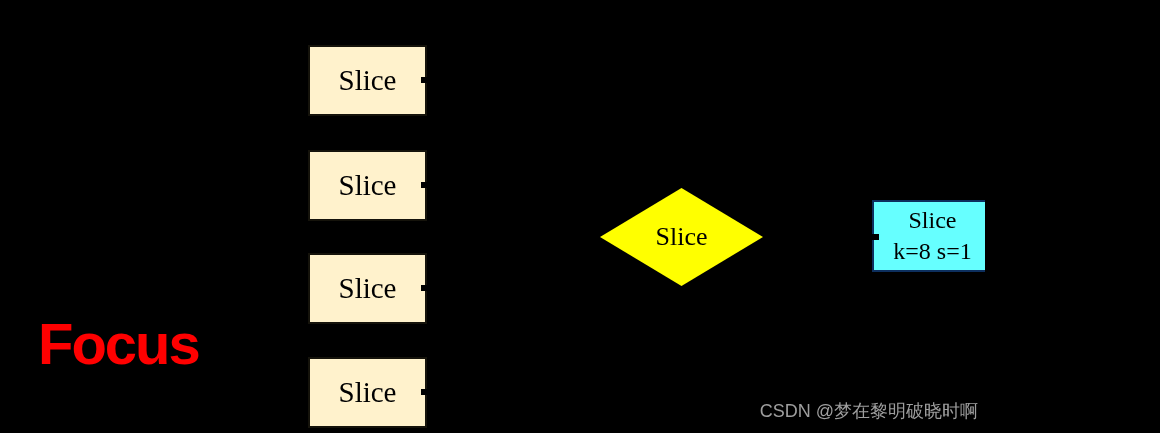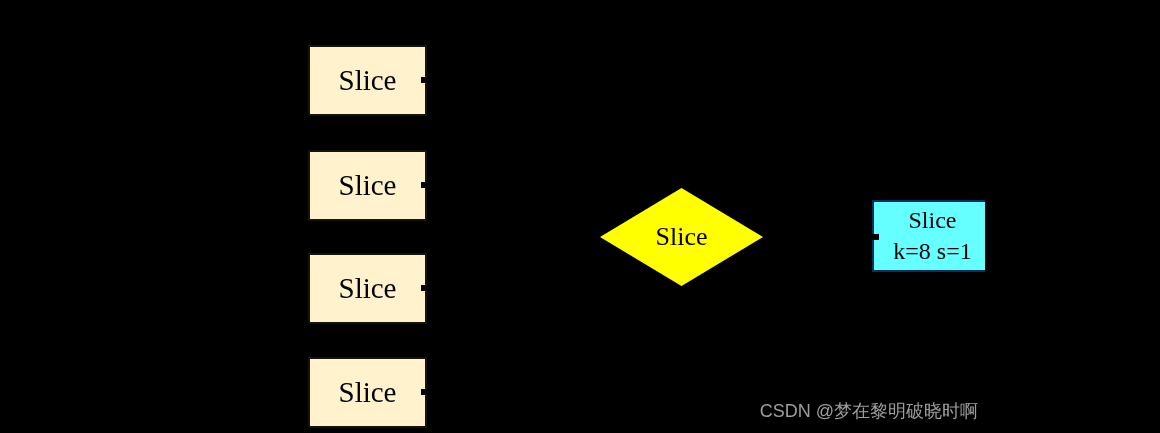--- a/index.html
+++ b/index.html
@@ -130,16 +130,17 @@
     <span>Slice</span>
     <span>k=8 s=1</span>
   </div>
 
   <div class="stub st1"></div>
   <div class="stub st2"></div>
   <div class="stub st3"></div>
   <div class="stub st4"></div>
   <div class="stub st5"></div>
 
+  <div class="focus-title" style="color: rgb(255, 0, 0);">Focus</div>
 
   <div class="watermark" style="color: rgb(158, 158, 158);">CSDN @梦在黎明破晓时啊</div>
 
 </div>
 
 </body></html>

